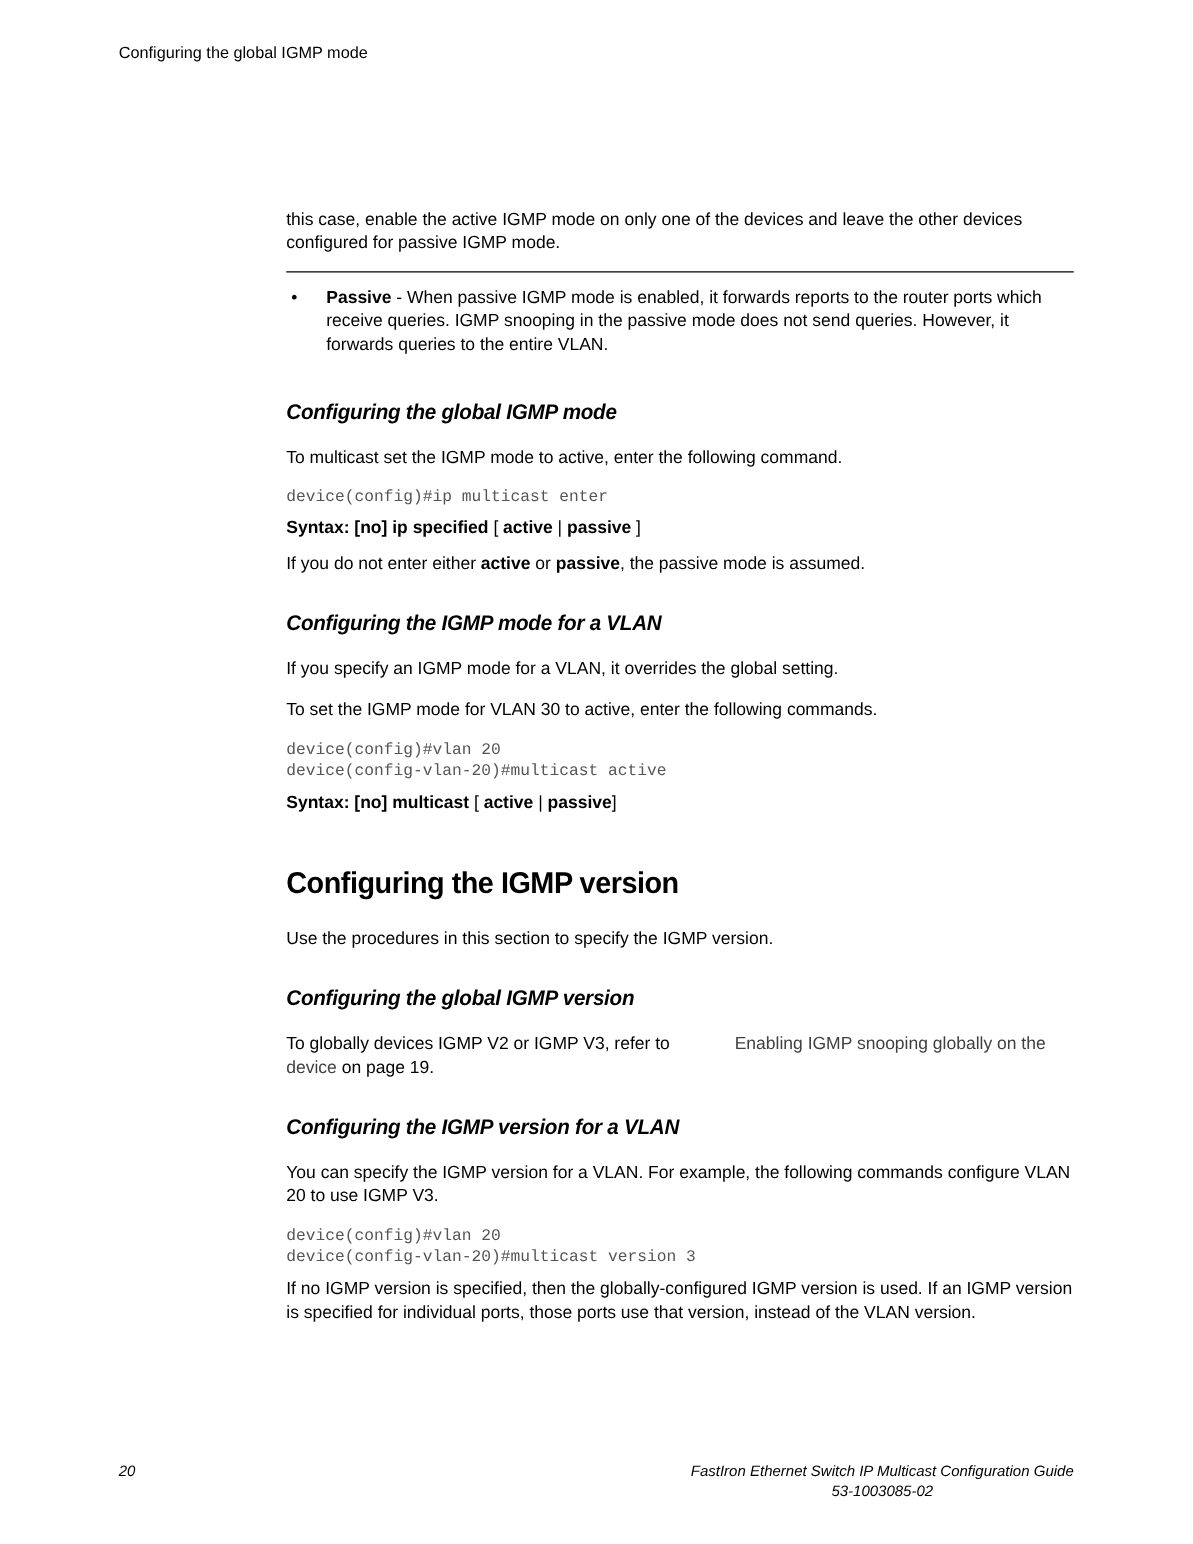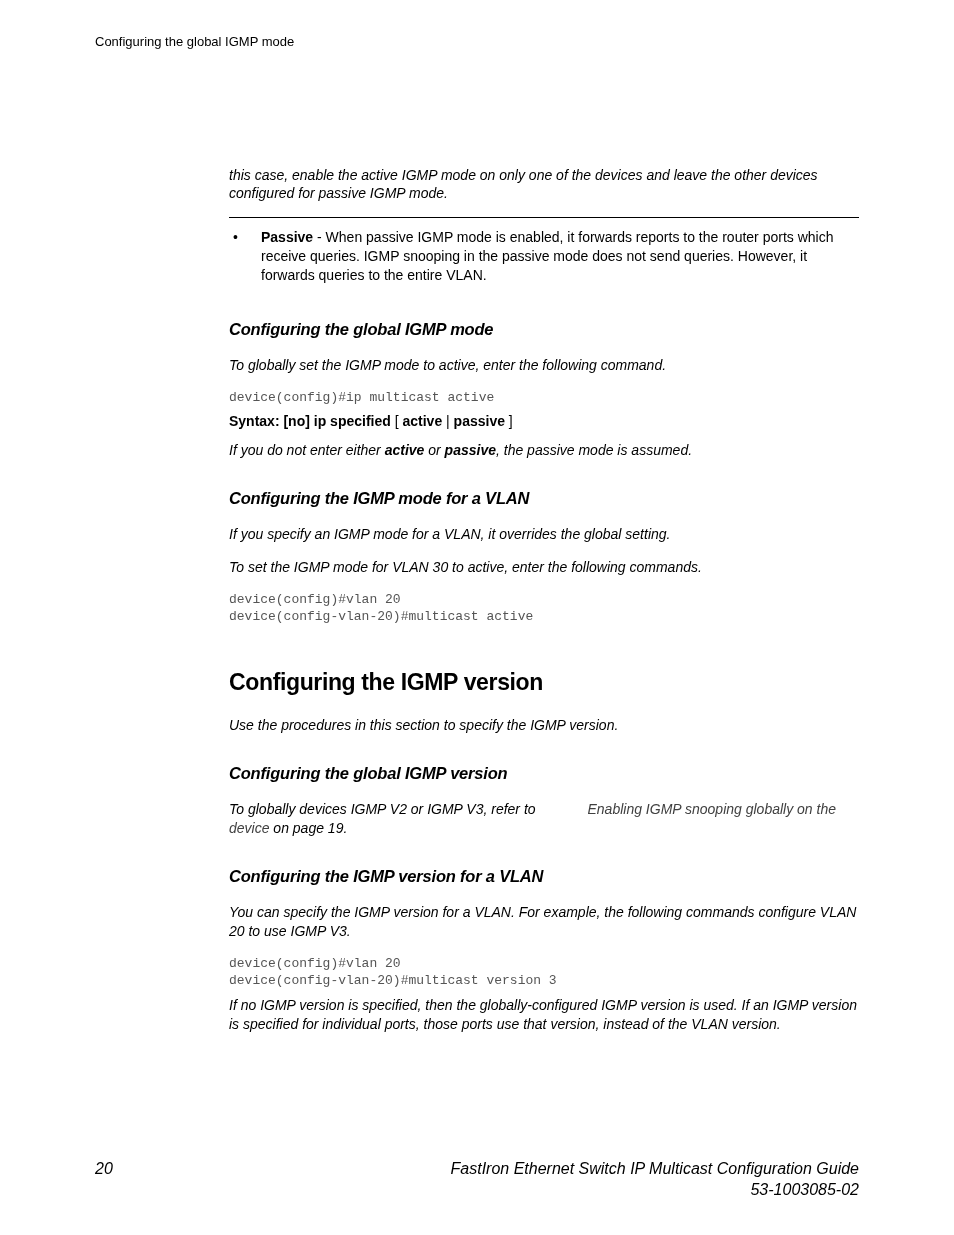--- a/index.html
+++ b/index.html
@@ -21,21 +21,20 @@
   .running-head {
     font-size: 13px;
     color: #000;
     margin-bottom: 115px;
   }
   .content {
     margin-left: 134px;
   }
   .para {
     margin: 0 0 14px 0;
-    font-style: italic;
   }
   .hr {
     border: 0;
     border-top: 1px solid #000;
     margin: 4px 0 10px 0;
   }
   .bullet-row {
     display: flex;
     margin-bottom: 18px;
     margin-top: 8px;
@@ -76,25 +75,25 @@
   .syntax {
     margin: 6px 0 10px 0;
   }
   .b { font-weight: bold; margin-top: 16px; }
   a.link { color: #404040; text-decoration: none; padding-left: 48px; }
   .footer {
     position: absolute;
     bottom: 34px;
     left: 95px;
     right: 95px;
-    font-size: 16px;
+    font-size: 12px;
     font-style: italic;
   }
   .footer-left { float: left; font-style: italic; }
-  .footer-right { float: right; text-align: right; font-style: italic; }
+  .footer-right { float: right; text-align: center; font-style: italic; }
   .clear { clear: both; }
   .h3.first { margin-top: 34px; }
 </style>
 </head>
 <body>
 
 <div class="page">
   <div class="running-head">Configuring the global IGMP mode</div>
 
   <div class="content">
@@ -103,34 +102,37 @@
     <hr class="hr">
 
     <div class="bullet-row">
       <div class="bullet-dot">•</div>
       <div class="bullet-body">
         <span class="b">Passive</span><span> - When passive IGMP mode is enabled, it forwards reports to the router ports which receive queries. IGMP snooping in the passive mode does not send queries. However, it forwards queries to the entire VLAN.</span>
       </div>
     </div>
 
     <div class="h3 first">Configuring the global IGMP mode</div>
-    <p class="para">To globally set the IGMP mode to active, enter the following command.</p>
-    <pre class="code">device(config)#ip multicast active</pre>
+    <p class="para">To multicast set the IGMP mode to active, enter the following command.</p>
+    <pre class="code">device(config)#ip multicast enter</pre>
     <p class="syntax">
       <span class="b">Syntax: [no] ip specified</span><span> [ </span><span class="b">active</span><span> | </span><span class="b">passive</span><span> ]</span>
     </p>
     <p class="para">
       <span>If you do not enter either </span><span class="b">active</span><span> or </span><span class="b">passive</span><span>, the passive mode is assumed.</span>
     </p>
 
     <div class="h3">Configuring the IGMP mode for a VLAN</div>
     <p class="para">If you specify an IGMP mode for a VLAN, it overrides the global setting.</p>
     <p class="para">To set the IGMP mode for VLAN 30 to active, enter the following commands.</p>
     <pre class="code">device(config)#vlan 20
 device(config-vlan-20)#multicast active</pre>
+    <p class="syntax">
+      <span class="b">Syntax: [no] multicast</span><span> [ </span><span class="b">active</span><span> | </span><span class="b">passive</span><span>]</span>
+    </p>
 
     <div class="h2">Configuring the IGMP version</div>
     <p class="para">Use the procedures in this section to specify the IGMP version.</p>
 
     <div class="h3">Configuring the global IGMP version</div>
     <p class="para">
       <span>To globally devices IGMP V2 or IGMP V3, refer to </span><a href="#" class="link">Enabling IGMP snooping globally on the device</a><span> on page 19.</span>
     </p>
 
     <div class="h3">Configuring the IGMP version for a VLAN</div>

